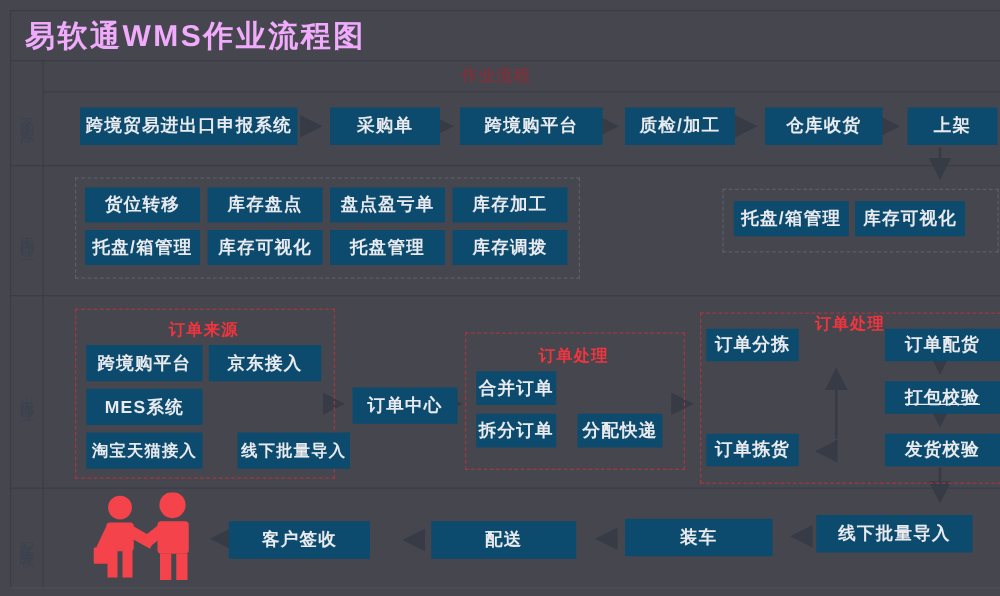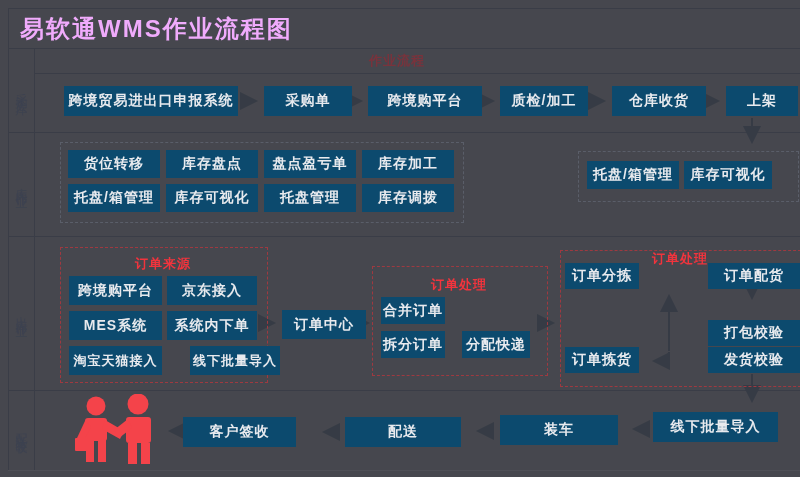--- a/index.html
+++ b/index.html
@@ -89,38 +89,37 @@
 
   <div class="dashed-gray" style="left:578px;top:151px;width:219px;height:49px;"></div>
   <div class="node" style="left:587px;top:161px;width:92px;height:28px;">托盘/箱管理</div>
   <div class="node" style="left:684px;top:161px;width:88px;height:28px;">库存可视化</div>
 
   <div class="dashed-red" style="left:60px;top:247px;width:206px;height:134px;"></div>
   <div class="red-title" style="left:60px;top:255px;width:206px;">订单来源</div>
   <div class="node" style="left:69px;top:276px;width:93px;height:29px;">跨境购平台</div>
   <div class="node" style="left:167px;top:276px;width:90px;height:29px;">京东接入</div>
   <div class="node" style="left:69px;top:311px;width:93px;height:29px;">MES系统</div>
-  <div class="node" style="left:167px;top:311px;width:90px;height:29px;">系统内下单</div>
   <div class="node" style="left:69px;top:346px;width:93px;height:29px;font-size:13px;">淘宝天猫接入</div>
   <div class="node" style="left:167px;top:346px;width:90px;height:29px;font-size:13px;margin-left:23px;">线下批量导入</div>
 
   <div class="node" style="left:282px;top:310px;width:84px;height:29px;">订单中心</div>
 
   <div class="dashed-red" style="left:372px;top:266px;width:174px;height:108px;"></div>
   <div class="red-title" style="left:372px;top:276px;width:174px;">订单处理</div>
   <div class="node" style="left:381px;top:297px;width:64px;height:27px;">合并订单</div>
   <div class="node" style="left:381px;top:331px;width:64px;height:27px;">拆分订单</div>
   <div class="node" style="left:462px;top:331px;width:68px;height:27px;">分配快递</div>
 
   <div class="dashed-red" style="left:560px;top:250px;width:244px;height:135px;"></div>
   <div class="red-title" style="left:560px;top:250px;width:240px;">订单处理</div>
   <div class="node" style="left:565px;top:263px;width:74px;height:26px;">订单分拣</div>
   <div class="node" style="left:565px;top:347px;width:74px;height:26px;">订单拣货</div>
   <div class="node" style="left:708px;top:263px;width:92px;height:26px;">订单配货</div>
-  <div class="node" style="left:708px;top:320px;width:92px;height:26px;">打包校验</div>
+  <div class="node" style="left:708px;top:305px;width:92px;height:26px;text-decoration:underline;">打包校验</div>
   <div class="node" style="left:708px;top:347px;width:92px;height:26px;">发货校验</div>
 
   <div class="icon-wrap">
     <svg viewBox="0 0 92 72" width="92" height="72">
       <g fill="#f4434a">
         <circle cx="24" cy="12" r="9.5"></circle>
         <rect x="13" y="24" width="22" height="23" rx="3"></rect>
         <path d="M33 26 L52 37 L48 45 L30 35 z"></path>
         <path d="M13 27 L5 44 L12 47 L19 32 z"></path>
         <rect x="14" y="45" width="8" height="23"></rect>

